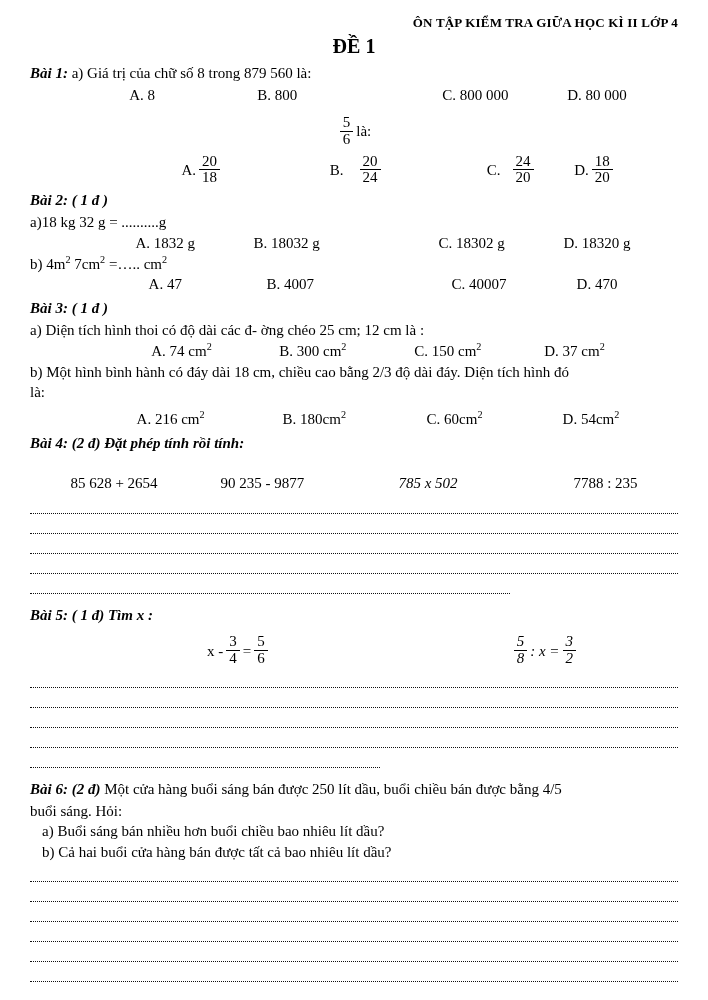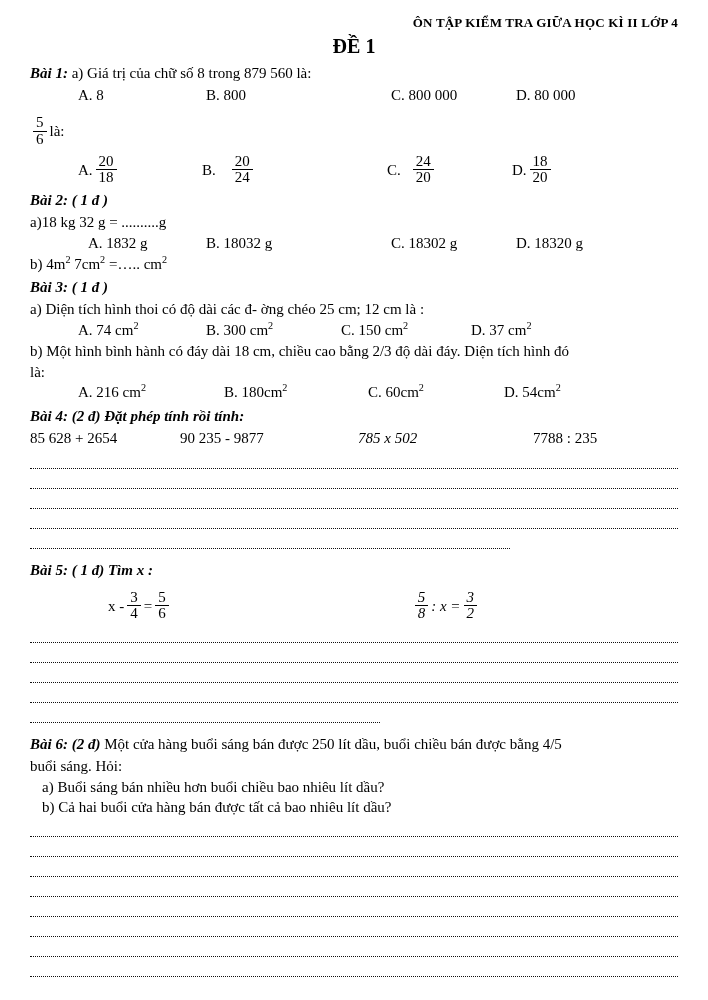--- a/index.html
+++ b/index.html
@@ -36,20 +36,21 @@
     font-weight: bold;
     font-style: italic;
   }
   .line {
     margin: 2px 0;
   }
   .indent { padding-left: 12px; }
   .row {
     display: flex;
     align-items: center;
+    justify-content: center;
   }
   .opt { white-space: nowrap; }
   
   .frac {
     display: inline-flex;
     flex-direction: column;
     align-items: center;
     vertical-align: middle;
     margin: 0 3px;
     line-height: 1.05;
@@ -140,44 +141,50 @@
   <div class="line tight">a)18 kg 32 g = ..........g</div>
   <div class="row tight">
     <span class="opt" style="margin-left:58px;width:118px;">A. 1832 g</span>
     <span class="opt" style="width:185px;">B. 18032 g</span>
     <span class="opt" style="width:125px;">C. 18302 g</span>
     <span class="opt">D. 18320 g</span>
   </div>
   <div class="line tight">
     <span>b)  4m</span><sup>2</sup><span> 7cm</span><sup>2</sup><span> =….. cm</span><sup>2</sup>
   </div>
+  <div class="row tight">
+    <span class="opt" style="margin-left:58px;width:118px;">A. 47</span>
+    <span class="opt" style="width:185px;">B. 4007</span>
+    <span class="opt" style="width:125px;">C. 40007</span>
+    <span class="opt">D. 470</span>
+  </div>
 
   <div class="line mt4">
     <span class="bai">Bài 3: ( 1 đ )</span>
   </div>
   <div class="line tight">a) Diện tích hình thoi có độ dài các đ- ờng chéo  25 cm; 12 cm là :</div>
   <div class="row tight">
     <span class="opt" style="margin-left:48px;width:128px;"><span>A. 74 cm</span><sup>2</sup></span>
     <span class="opt" style="width:135px;"><span>B. 300 cm</span><sup>2</sup></span>
     <span class="opt" style="width:130px;"><span>C. 150 cm</span><sup>2</sup></span>
     <span class="opt"><span>D. 37 cm</span><sup>2</sup></span>
   </div>
   <div class="line tight">b)  Một hình bình hành có đáy dài 18 cm, chiều cao bằng 2/3 độ dài đáy. Diện tích hình đó</div>
   <div class="line tight">là:</div>
-  <div class="row tight" style="margin-top:1px;gap:16px;">
+  <div class="row tight" style="margin-top:7px;gap:16px;">
     <span class="opt" style="margin-left:48px;width:130px;"><span>A.  216 cm</span><sup>2</sup></span>
     <span class="opt" style="width:128px;"><span>B.  180cm</span><sup>2</sup></span>
     <span class="opt" style="width:120px;"><span>C.  60cm</span><sup>2</sup></span>
     <span class="opt"><span>D.  54cm</span><sup>2</sup></span>
   </div>
 
   <div class="line mt4">
     <span class="bai">Bài 4: (2 đ) Đặt phép tính rồi tính:</span>
   </div>
-  <div class="row" style="margin-top:2px;">
+  <div class="row" style="margin-top:20px;">
     <span class="opt" style="width:150px;">85 628 + 2654</span>
     <span class="opt" style="width:178px;">90 235 - 9877</span>
     <span class="opt" style="width:175px;font-style:italic;">785 x 502</span>
     <span class="opt">7788 : 235</span>
   </div>
   <div style="margin-top:4px;">
     <span class="dots-row verylong"></span>
     <span class="dots-row verylong"></span>
     <span class="dots-row verylong"></span>
     <span class="dots-row verylong"></span>

